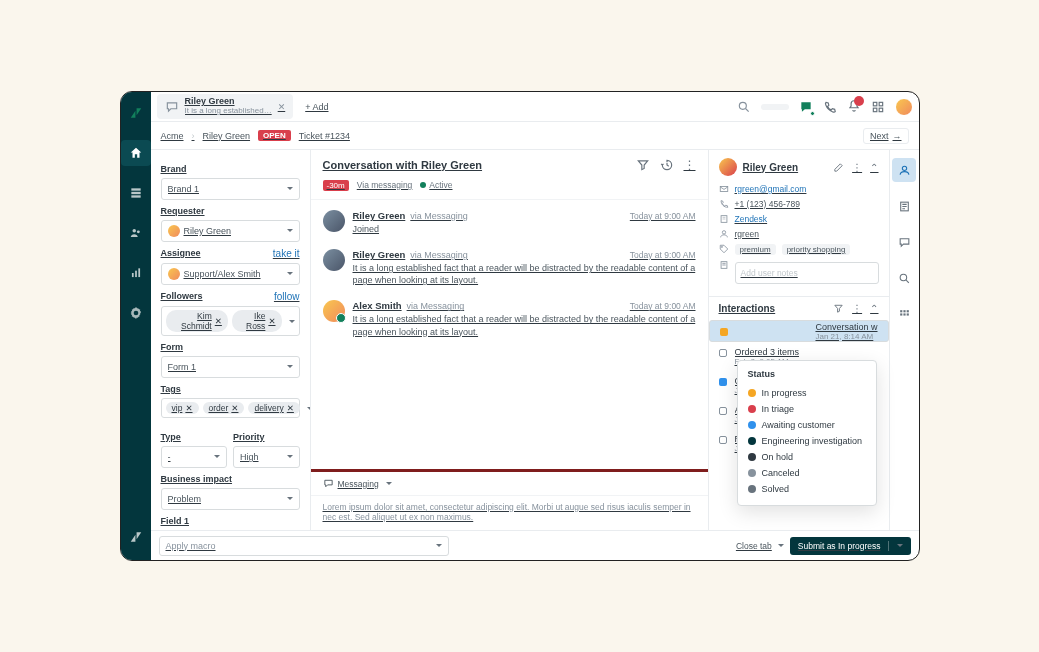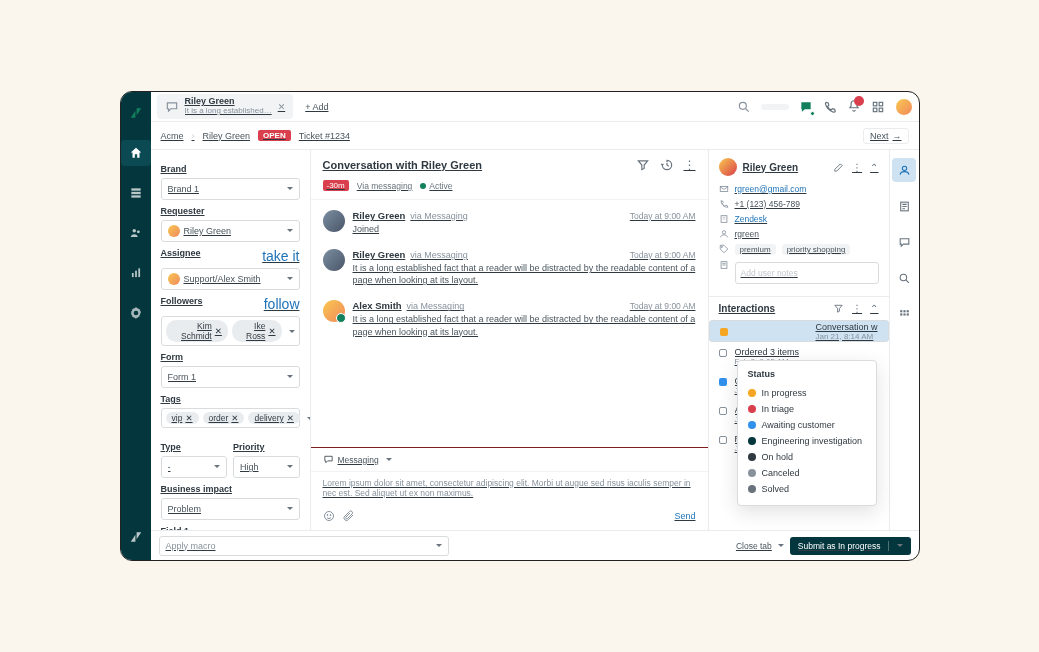--- a/index.html
+++ b/index.html
@@ -33,48 +33,48 @@
   
   .crumbs { height: 28px; border-bottom: 1px solid #E9ECEF; display: flex; align-items: center; padding: 0 10px; gap: 8px; font-size: 9px; }
   .crumb { color: #49545C; }
   .chev { color: #C2C8CC; }
   .open-badge { background: #D93F4C; color: #fff; font-weight: 700; padding: 1px 5px; border-radius: 2px; font-size: 8px;}
   .next { margin-left: auto; display: flex; align-items: center; gap: 4px; color: #49545C; border:1px solid #E9ECEF; border-radius:3px; padding:2px 6px;}
   
   .panes { flex: 1; display: flex; min-height: 0; }
   .left { width: 160px; border-right: 1px solid #E9ECEF; padding: 8px 10px; overflow-y: auto; }
   .lbl { font-weight: 600; font-size: 9px; margin: 6px 0 4px; display:flex; justify-content:space-between;}
-  .link { font-weight: 400; color: #1F73B7; font-size: 14px; }
+  .link { font-weight: 400; color: #1F73B7; font-size: 10px; }
   .sel { border: 1px solid #D8DCDE; border-radius: 3px; height: 22px; display: flex; align-items: center; padding: 0 6px; justify-content: space-between; font-size: 9px; color:#49545C;}
   .sel .av { width:12px; height:12px; border-radius:50%; background:linear-gradient(135deg,#F9C74F,#F08A5D); margin-right:4px;}
   .sel .txt { display:flex; align-items:center; overflow:hidden; white-space:nowrap;}
   .chipbox { border:1px solid #D8DCDE; border-radius:3px; padding:3px 4px; display:flex; gap:4px; align-items:center;}
   .chip { background:#E9ECEF; border-radius:10px; padding:1px 6px; font-size:8.5px; display:flex; gap:3px; align-items:center;text-align:right;}
   .row2 { display:flex; gap:6px;margin-top:8px;}
   .row2 > div { flex:1;}
   
   .center { flex: 1; display:flex; flex-direction:column; min-width:0; border-right:1px solid #E9ECEF;}
   .chead { padding:8px 12px; display:flex; align-items:center; gap:8px;}
   .chead .title { font-weight:600; font-size:11px;}
   .chead .icons { margin-left:auto; display:flex; gap:10px; color:#68737D;}
-  .cmeta { padding:0 12px 8px; display:flex; gap:8px; align-items:flex-end; font-size:8.5px; color:#68737D; border-bottom:1px solid #F1F3F5;}
+  .cmeta { padding:0 12px 8px; display:flex; gap:8px; align-items:flex-start; font-size:8.5px; color:#68737D; border-bottom:1px solid #F1F3F5;}
   .timebadge{ background:#D93F4C; color:#fff; border-radius:2px; padding:1px 4px; font-size:8px;}
   .dot-active{ width:6px;height:6px;border-radius:50%;background:#12805C; display:inline-block; margin-right:3px;}
   .msgs{ flex:1; overflow-y:auto; padding:10px 12px; display:flex; flex-direction:column; gap:14px;}
   .msg{ display:flex; gap:8px;}
   .mav{ width:22px;height:22px;border-radius:50%; background:linear-gradient(135deg,#7B8FA1,#4A5568); flex-shrink:0;}
   .mav.agent{ background:linear-gradient(135deg,#F9C74F,#F08A5D); position:relative;}
   .mav.agent::after{content:""; position:absolute; right:-1px; bottom:-1px; width:8px;height:8px; border-radius:50%; background:#12805C; border:1.5px solid #fff;}
   .mbody{ flex:1;}
   .mhdr{ display:flex; align-items:baseline; gap:5px;}
   .mname{ font-weight:600; font-size:9.5px;}
   .mvia{ color:#87929D; font-size:9px;}
   .mtime{ margin-left:auto; color:#87929D; font-size:8.5px;}
   .mtext{ font-size:9px; color:#49545C; margin-top:2px; line-height:1.35;}
-  .composer{ border-top:1px solid #7f1d1d;}
+  .composer{ border-top:3px solid #7f1d1d;}
   .compch{ display:flex; align-items:center; gap:4px; padding:6px 12px; font-size:8.5px; color:#49545C; border-bottom:1px solid #F1F3F5;}
   .compbody{ padding:6px 12px; font-size:8.5px; color:#87929D; min-height:34px;}
   .compfoot{ display:flex; align-items:center; gap:8px; padding:4px 12px 8px; color:#87929D;}
   .send{ margin-left:auto; color:#1F73B7; font-size:9px;}
   
   .right { width: 210px; display:flex;}
   .rmain{ flex:1; display:flex; flex-direction:column; min-width:0;}
   .rhd{ padding:8px 10px; display:flex; align-items:center; gap:6px;}
   .rhd .av{ width:18px;height:18px;border-radius:50%; background:linear-gradient(135deg,#F9C74F,#D93F4C);}
   .rhd .nm{ font-weight:600; font-size:10px;}
@@ -378,32 +378,20 @@
           </div>
         <div class="composer">
           <div class="compch">
             <svg viewBox="0 0 24 24" width="11" height="11" fill="none" stroke="currentColor" stroke-width="2">
                 <path d="M4 5h16v10H10l-4 4v-4H4z"></path>
               </svg>
             <span>Messaging</span>
               <span class="caret"></span>
           </div>
           <div class="compbody">Lorem ipsum dolor sit amet, consectetur adipiscing elit. Morbi ut augue sed risus iaculis semper in nec est. Sed aliquet ut ex non maximus.</div>
-          <div class="compfoot">
-            <svg width="12" height="12" viewBox="0 0 24 24" fill="none" stroke="currentColor" stroke-width="2">
-                <circle cx="12" cy="12" r="9"></circle>
-                <circle cx="9" cy="10" r="1" fill="currentColor"></circle>
-                <circle cx="15" cy="10" r="1" fill="currentColor"></circle>
-                <path d="M8 15c1 1.5 2.5 2 4 2s3-.5 4-2"></path>
-              </svg>
-            <svg width="12" height="12" viewBox="0 0 24 24" fill="none" stroke="currentColor" stroke-width="2">
-                <path d="M20 10l-9 9a5 5 0 11-7-7l9-9a3.5 3.5 0 015 5l-9 9a2 2 0 11-3-3l8-8"></path>
-              </svg>
-            <span class="send">Send</span>
-          </div>
         </div>
       </div>
 
       <div class="right">
         <div class="rmain">
           <div class="rhd">
             <div class="av"></div>
             <span class="nm">Riley Green</span>
             <div class="ic">
               <svg width="11" height="11" viewBox="0 0 24 24" fill="none" stroke="currentColor" stroke-width="2">

